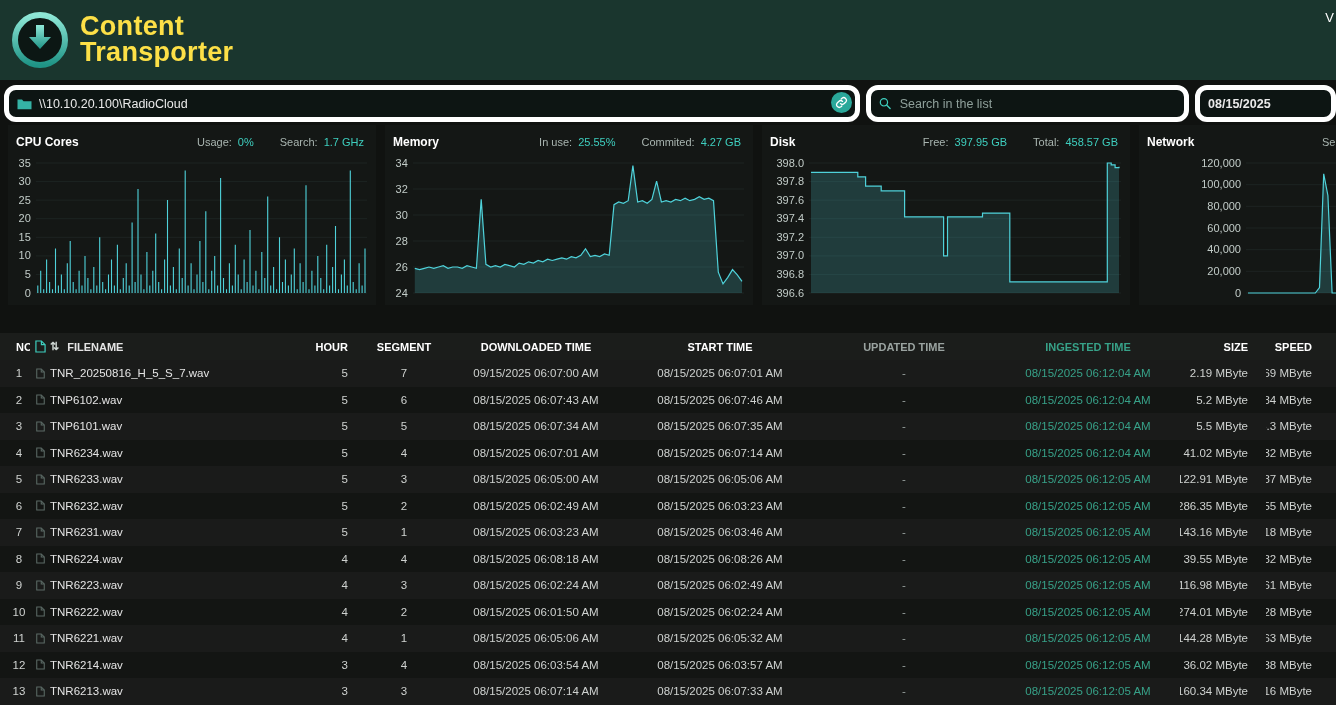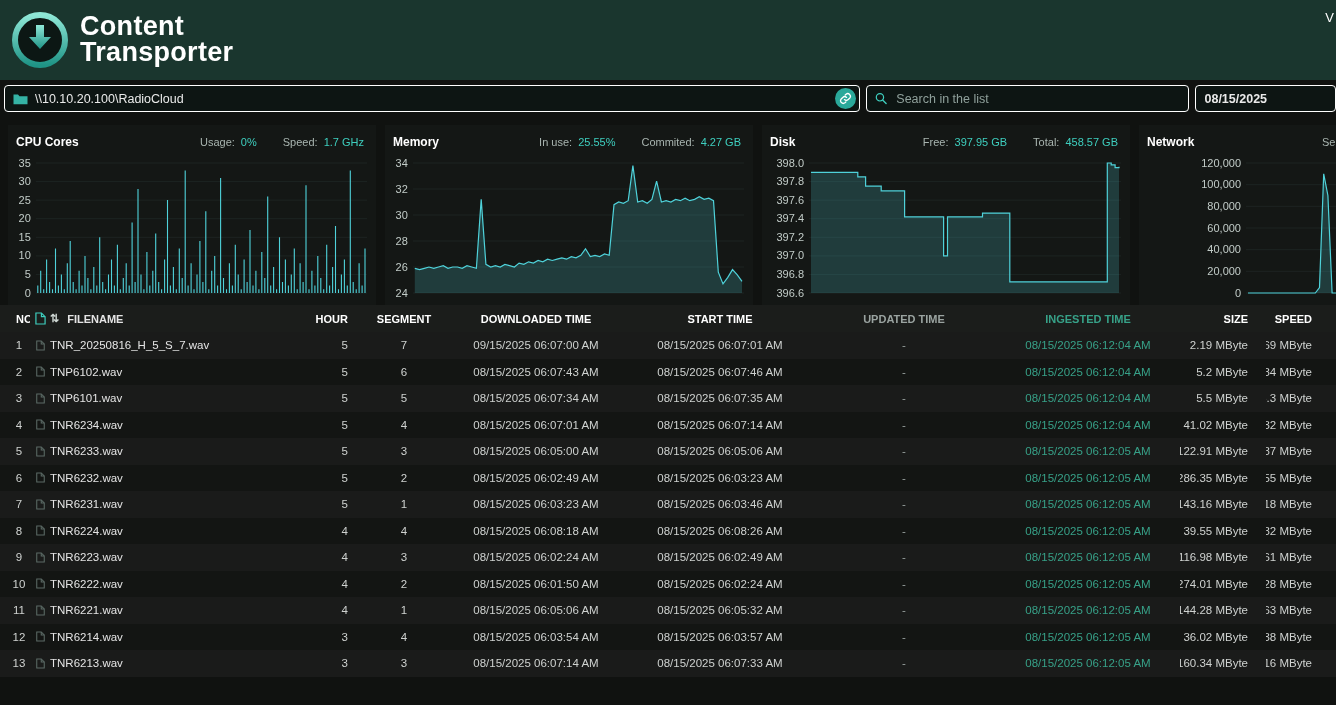--- a/index.html
+++ b/index.html
@@ -6,27 +6,27 @@
   html,body { margin:0; padding:0; }
   body {
     width:1336px; height:705px; overflow:hidden; position:relative;
     background:#101210; color:#d6d9d7;
     font-family:"Liberation Sans", sans-serif;
   }
 
   
   .app-header { height:80px; background:#1a362e; display:flex; align-items:center; padding:0 10px; position:relative; }
   .logo { display:flex; align-items:center; gap:10px; }
-  .logo-title { color:#ffffff; font-weight:bold; font-size:27px; line-height:0.95; letter-spacing:0.3px; }
+  .logo-title { color:#fde047; font-weight:bold; font-size:27px; line-height:0.95; letter-spacing:0.3px; }
   .version { position:absolute; right:2px; top:10px; color:#fff; font-size:13px; }
 
   
   .toolbar { display:flex; gap:6px; margin:5px 0 0 4px; height:27px; }
-  .box { display:flex; align-items:center; gap:7px; border:1px solid #ffffff; border-radius:4px;
-         background:#0d1513; height:27px; padding:0 8px; }
+  .box { display:flex; align-items:center; gap:7px; border:5px solid #ffffff; border-radius:12px;
+         background:#0d1513; height:37px; padding:0 8px; }
   .path-box { width:921px; position:relative; }
   .path-text { color:#eaeaea; font-size:12.5px; white-space:nowrap; }
   .connect-btn { position:absolute; right:3px; top:2px; width:21px; height:21px; border-radius:50%;
                  background:#2aa89a; border:none; display:flex; align-items:center; justify-content:center;
                  cursor:pointer; padding:0; }
   .search-box { width:347px; }
   .search-box input { background:transparent; border:none; outline:none; color:#fde047; font-size:12.5px; width:100%; }
   .search-box input::placeholder { color:#8fa09b; }
   .date-box { width:150px;font-weight:bold; }
   .date-text { color:#eaeaea; font-size:12.5px; white-space:nowrap; }
@@ -38,21 +38,21 @@
                 padding:0 12px 0 8px; position:relative; }
   .panel-title { color:#fff; font-weight:bold; font-size:12px; white-space:nowrap; }
   .panel-stats { display:flex; gap:6px; align-items:center; font-size:11px; white-space:nowrap; }
   .stat-label { color:#a9b5b0;margin-left:20px; }
   .stat-value { color:#3ecfbf; }
   .panel-network .panel-stats { position:absolute; left:163px; }
   svg.chart { display:block; margin-left:7px; }
   svg text.tick { fill:#c2ccc8; font-size:11px; font-family:"Liberation Sans", sans-serif; }
 
   
-  .table { font-size:11.5px; }
+  .table { margin-top:28px; font-size:11.5px; }
   .thead, .tr { display:grid; grid-template-columns:30px 20px 258px 56px 80px 184px 184px 184px 184px 86px 70px; align-items:stretch; }
   .thead { height:27px; background:#1b1d1b; color:#fff; font-weight:bold; font-size:11px; }
   .tr { height:26.5px; color:#cfd2d0; }
   .tbody .tr:nth-child(odd) { background:#1a1b1a; }
   .tbody .tr:nth-child(even) { background:#131513; }
   .td, .th { display:flex; align-items:center; height:100%; overflow:hidden; white-space:nowrap; }
   .c-no    { justify-content:center; padding-left:8px; }
   .th.c-no { justify-content:flex-start; padding-left:16px; }
   .c-icon  { justify-content:center; }
   .c-file  { justify-content:flex-start; gap:6px; color:#e4e4e4; }
@@ -117,21 +117,21 @@
 </div>
 
 <div class="panels">
 
   <section class="panel">
     <div class="panel-head">
       <span class="panel-title">CPU Cores</span>
       <span class="panel-stats">
         <span class="stat-label">Usage:</span>
         <span class="stat-value">0%</span>
-        <span class="stat-label">Speed:</span>
+        <span class="stat-label">Search:</span>
         <span class="stat-value">1.7 GHz</span>
       </span>
     </div>
     <svg class="chart" width="354" height="150" viewBox="0 0 354 150">
         <line x1="20.8" y1="8.0" x2="352" y2="8.0" stroke="#1d2422" stroke-width="1"></line>
         <text class="tick" x="15.8" y="11.5" text-anchor="end">35</text>
         <line x1="20.8" y1="26.6" x2="352" y2="26.6" stroke="#1d2422" stroke-width="1"></line>
         <text class="tick" x="15.8" y="30.1" text-anchor="end">30</text>
         <line x1="20.8" y1="45.1" x2="352" y2="45.1" stroke="#1d2422" stroke-width="1"></line>
         <text class="tick" x="15.8" y="48.6" text-anchor="end">25</text>

